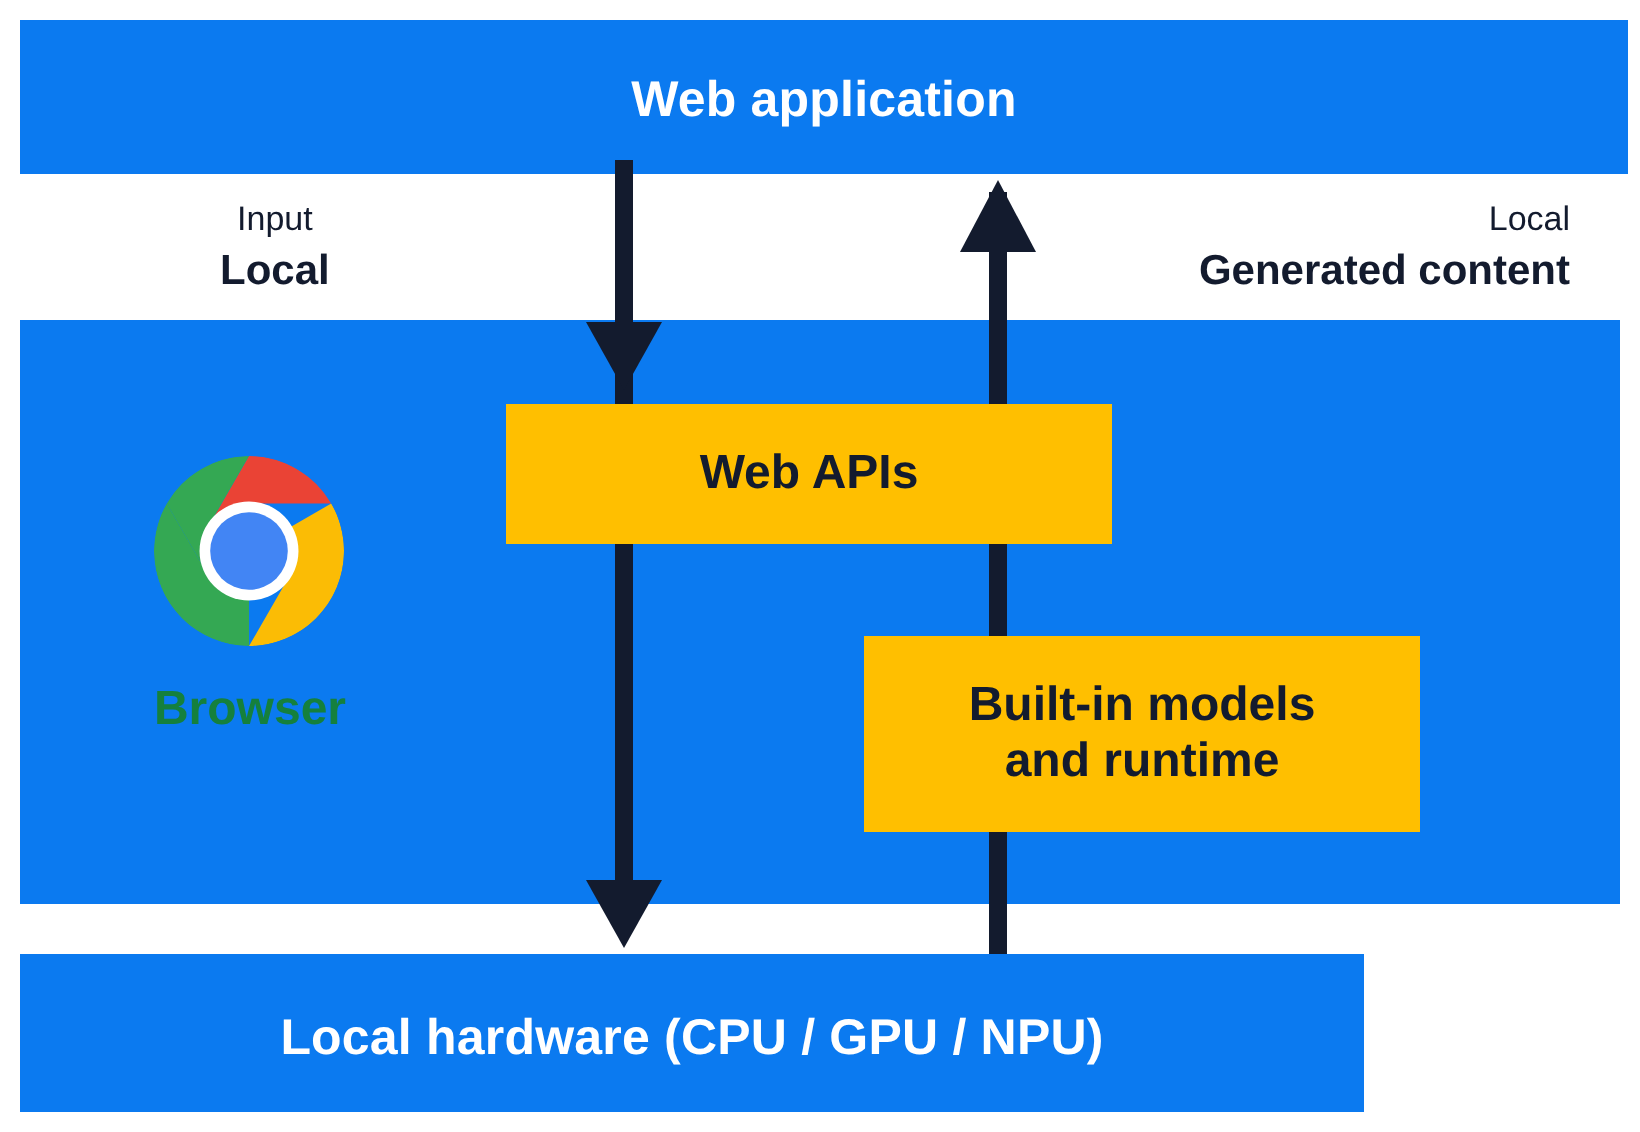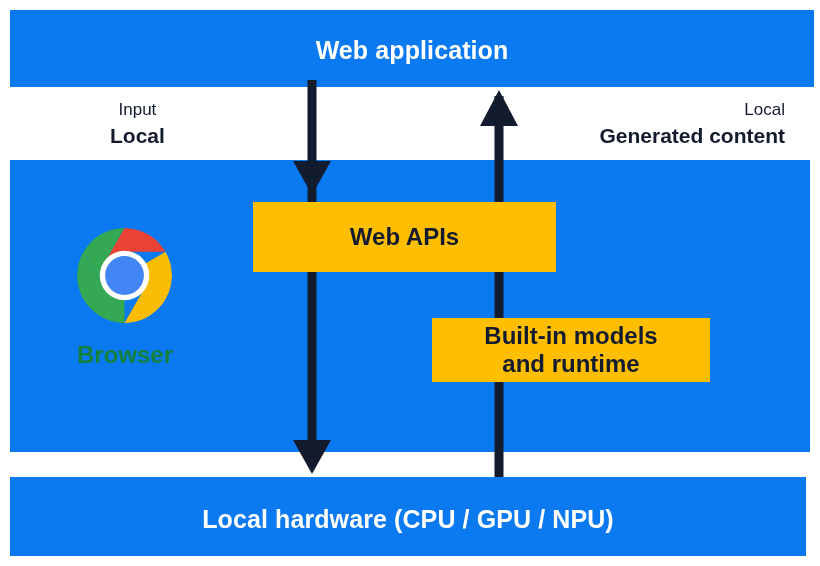--- a/index.html
+++ b/index.html
@@ -18,21 +18,21 @@
     overflow: hidden;
   }
 
   
   .band {
     position: absolute;
     background: var(--blue, #0B7AF0);
   }
   #band-top    { left: 10px; top: 10px;  width: 804px; height: 77px;  }
   #band-middle { left: 10px; top: 160px; width: 800px; height: 292px; }
-  #band-bottom { left: 10px; top: 477px; width: 796px; height: 79px;  }
+  #band-bottom { left: 10px; top: 477px; width: 672px; height: 79px;  }
 
   .band-title {
     position: absolute;
     left: 0; right: 0;
     text-align: center;
     color: #ffffff;
     font-weight: bold;
     font-size: 25px;
     letter-spacing: 0.1px;
     white-space: nowrap;
@@ -60,21 +60,21 @@
     font-weight: bold;
     z-index: 4;
   }
   #box-web-apis {
     left: 253px; top: 202px;
     width: 303px; height: 70px;
     font-size: 24px;
   }
   #box-builtin {
     left: 432px; top: 318px;
-    width: 278px; height: 64px;
+    width: 278px; height: 98px;
     font-size: 24px;
     line-height: 1.18;
   }
   .api-box .line2 { display: block; }
 
   
   .caption {
     position: absolute;
     color: #131B2E;
     white-space: nowrap;

